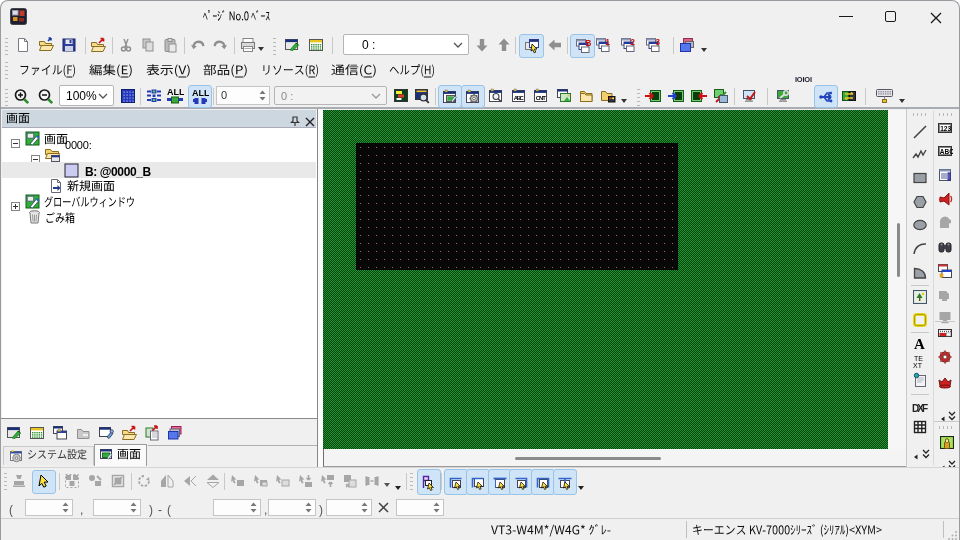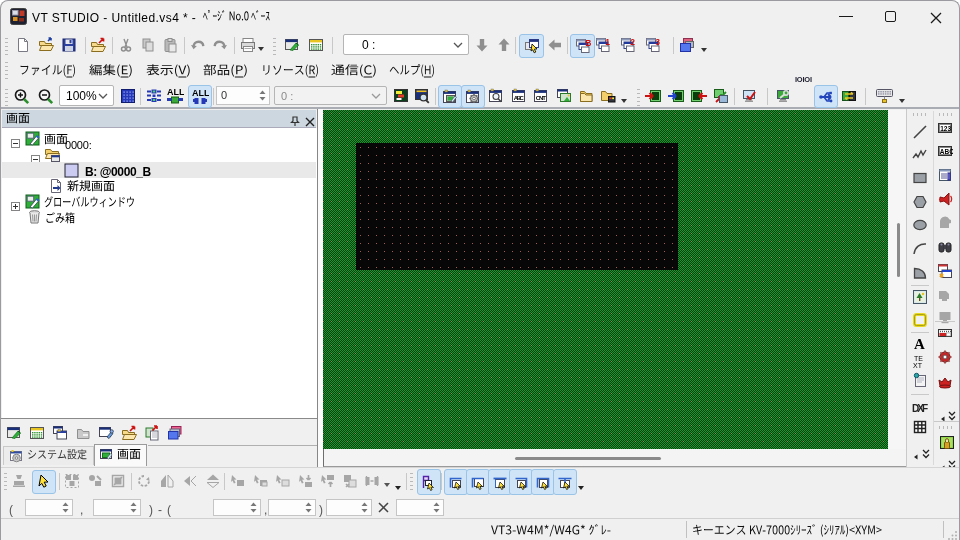--- a/index.html
+++ b/index.html
@@ -9,21 +9,20 @@
 .abs{position:absolute}
 </style></head><body>
 <div id="win">
     <div style="position:absolute;left:9px;top:7px;"><svg width="17" height="17" viewBox="0 0 17 17">
         <rect x="0.5" y="0.5" width="16" height="16" rx="2" fill="#1c2030" stroke="#444"></rect>
         <rect x="2.5" y="2.5" width="5.5" height="4.5" fill="#d8dde8" stroke="#99a"></rect>
         <rect x="9.5" y="2.5" width="5" height="5.5" fill="#c03a2a"></rect>
         <rect x="3" y="9" width="4.5" height="4" fill="#d89020"></rect>
         <rect x="9" y="10" width="5" height="3.5" fill="#8a2a1a"></rect>
       </svg></div>
-    <div style="position:absolute;left:31px;top:9px;height:14px;line-height:14px"><span style="font-size:12px;letter-spacing:0.42px;color:#000;white-space:pre">VT STUDIO - Untitled.vs4 * - </span></div>
     <div style="position:absolute;left:202px;top:9px;"><svg style="transform:scale(0.7853,1);transform-origin:0 0" width="86" height="15">
         <path transform="translate(0.00,10.32) scale(0.012000,-0.012000)" d="M17 281 65 192C73 212 84 239 95 267C118 323 162 441 187 498C198 526 208 524 220 502C245 455 286 366 320 290C354 212 392 126 429 27L476 117C438 200 384 316 357 375C323 446 277 542 247 594C213 653 186 654 157 589C126 519 82 400 59 353C44 322 31 296 17 281Z" fill="#000"></path>
         <path transform="translate(6.00,10.32) scale(0.012000,-0.012000)" d="M68 728C68 768 92 802 123 802C154 802 178 768 178 728C178 687 154 653 123 653C92 653 68 687 68 728ZM28 728C28 660 69 605 123 605C177 605 219 660 219 728C219 796 177 851 123 851C69 851 28 796 28 728Z" fill="#000"></path>
         <path transform="translate(12.00,10.32) scale(0.012000,-0.012000)" d="M56 414V316C71 319 98 321 125 321C162 321 362 321 400 321C421 321 443 317 453 316V414C442 412 424 409 399 409C362 409 162 409 125 409C97 409 71 412 56 414Z" fill="#000"></path>
         <path transform="translate(18.00,10.32) scale(0.012000,-0.012000)" d="M156 768 119 700C151 672 218 598 242 561L281 630C259 662 189 738 156 768ZM71 53 109 -28C155 -9 226 38 277 96C359 191 424 326 466 460L420 536C378 395 322 263 236 168C184 110 126 72 71 53ZM81 543 46 473C79 444 144 375 169 339L206 411C184 442 116 513 81 543Z" fill="#000"></path>
         <path transform="translate(24.00,10.32) scale(0.012000,-0.012000)" d="M70 804 19 780C42 743 81 659 100 616L153 643C133 682 91 768 70 804ZM179 853 128 828C152 792 191 710 211 667L263 693C243 733 201 817 179 853Z" fill="#000"></path>
         <path transform="translate(32.69,10.32) scale(0.012000,-0.012000)" d="M101 0H188V385C188 462 181 540 177 614H181L260 463L527 0H622V733H534V352C534 276 541 193 547 120H542L463 271L195 733H101Z" fill="#000"></path>
         <path transform="translate(41.36,10.32) scale(0.012000,-0.012000)" d="M303 -13C436 -13 554 91 554 271C554 452 436 557 303 557C170 557 52 452 52 271C52 91 170 -13 303 -13ZM303 63C209 63 146 146 146 271C146 396 209 480 303 480C397 480 461 396 461 271C461 146 397 63 303 63Z" fill="#000"></path>
         <path transform="translate(48.64,10.32) scale(0.012000,-0.012000)" d="M139 -13C175 -13 205 15 205 56C205 98 175 126 139 126C102 126 73 98 73 56C73 15 102 -13 139 -13Z" fill="#000"></path>
         <path transform="translate(51.97,10.32) scale(0.012000,-0.012000)" d="M278 -13C417 -13 506 113 506 369C506 623 417 746 278 746C138 746 50 623 50 369C50 113 138 -13 278 -13ZM278 61C195 61 138 154 138 369C138 583 195 674 278 674C361 674 418 583 418 369C418 154 361 61 278 61Z" fill="#000"></path>

